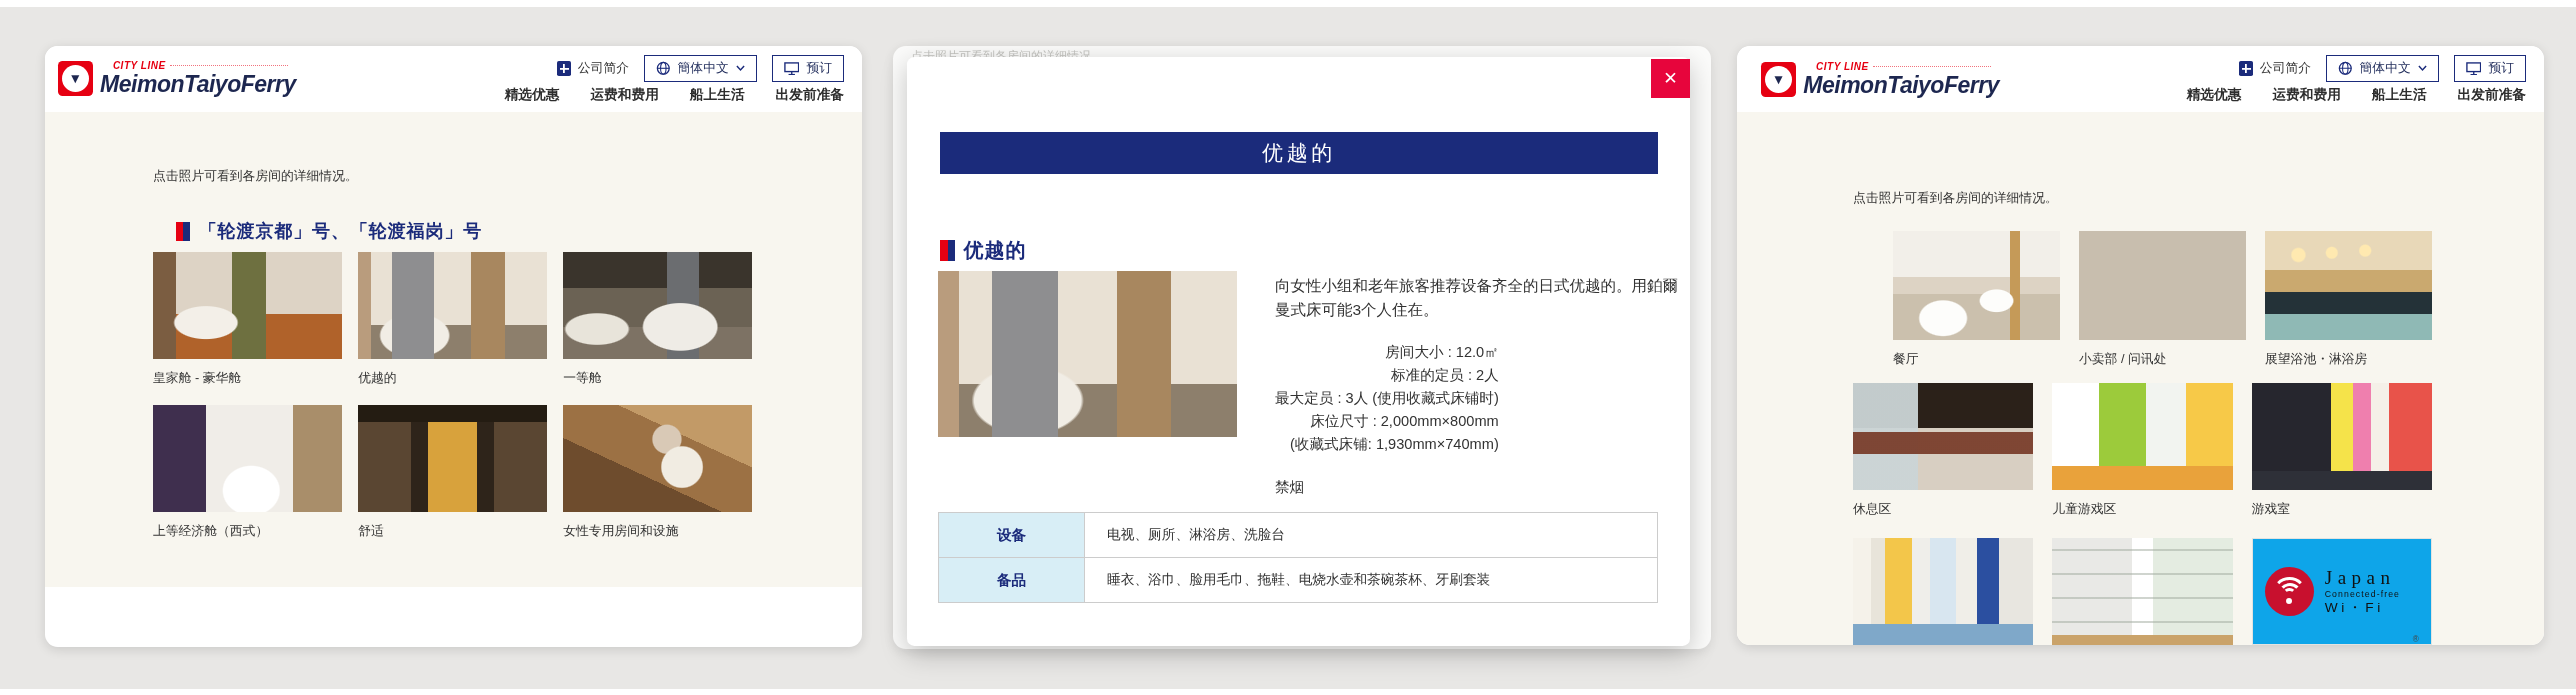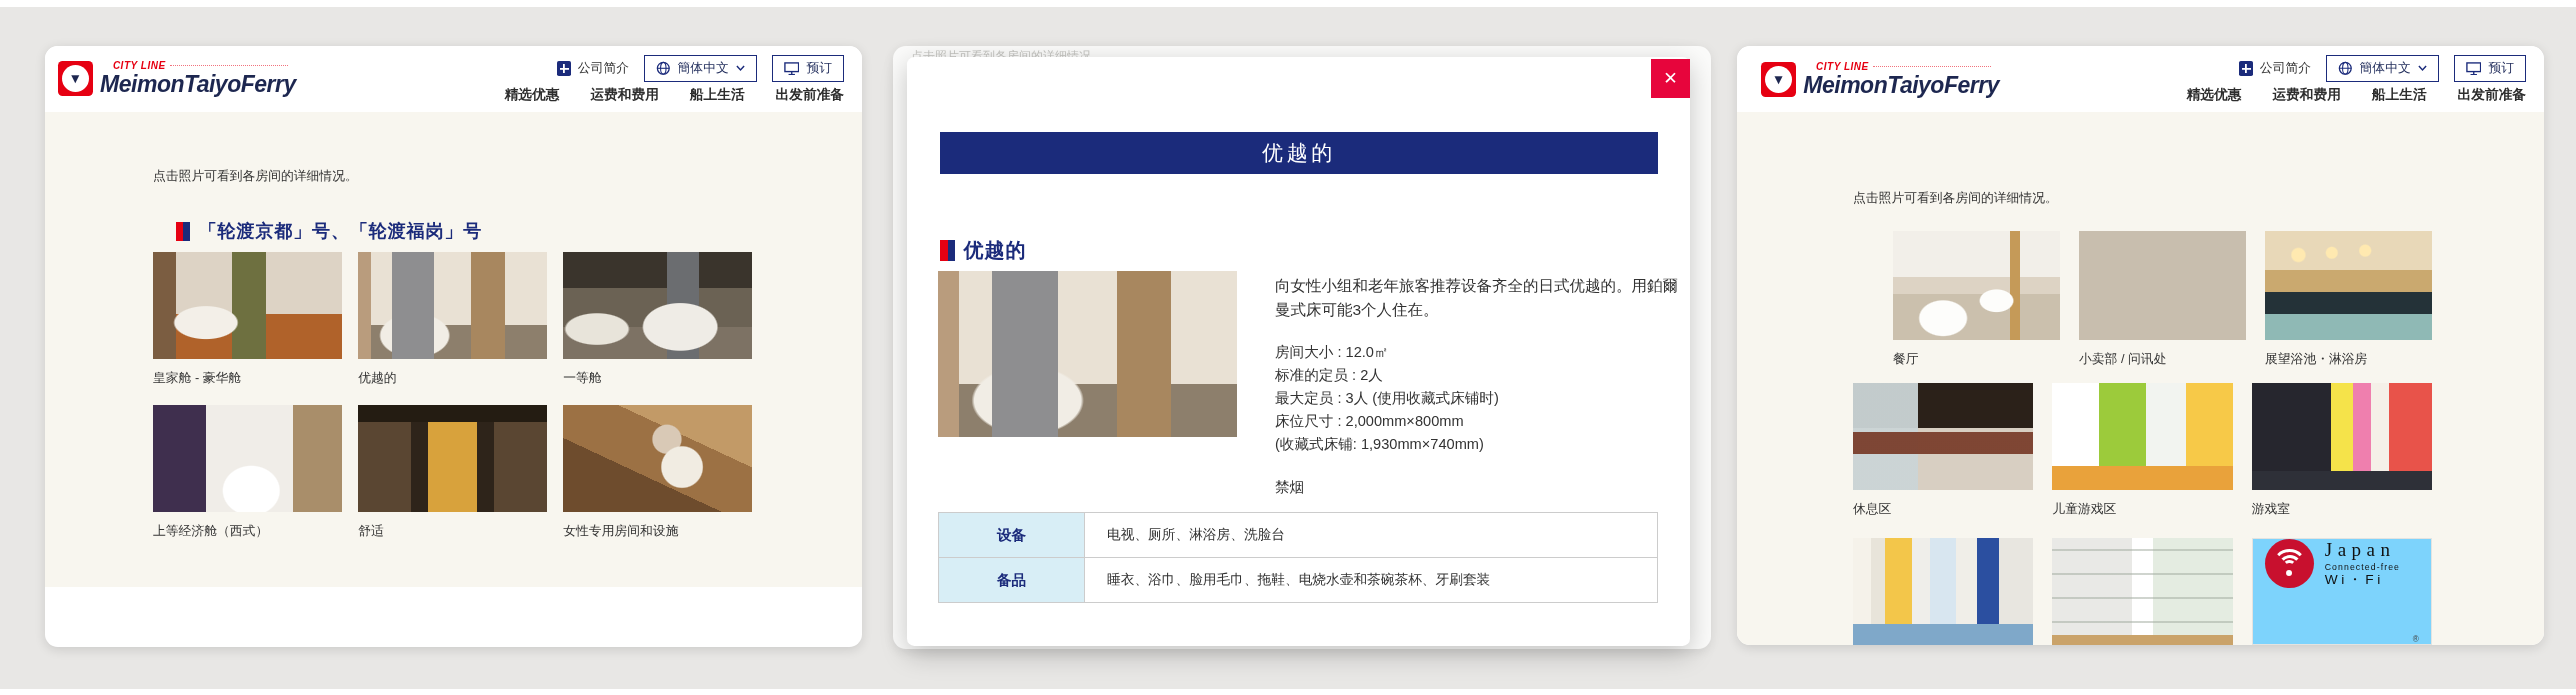--- a/index.html
+++ b/index.html
@@ -133,21 +133,21 @@
     linear-gradient(90deg,#26262e 0 44%,#f5e34a 44% 56%,#ef7fae 56% 66%,#f5f0e8 66% 76%,#e8534a 76%);}
   .ph-vending{background:
     linear-gradient(0deg,#7fa8c9 0 20%,transparent 20%),
     linear-gradient(90deg,#f5f2ea 0 10%,#e8e4da 10% 18%,#f3c64a 18% 33%,#efeeea 33% 43%,#d8e6f0 43% 57%,#f0eee8 57% 69%,#2b4fa0 69% 81%,#e8e6e0 81%);}
   .ph-lockers{background:
     linear-gradient(0deg,#caa36a 0 9%,transparent 9%),
     repeating-linear-gradient(0deg,transparent 0 22px,rgba(160,170,158,.5) 22px 24px),
     linear-gradient(90deg,#e9e9e6 0 44%,#ffffff 44% 56%,#e4ece1 56%);}
 
   
-  .wifi-tile{background:#7dd3fc;border:0.9px solid #e3e3e0;display:flex;align-items:flex-start;justify-content:center;gap:11px;height:107px;cursor:pointer;}
+  .wifi-tile{background:#0ea5e9;border:0.9px solid #e3e3e0;display:flex;align-items:center;justify-content:center;gap:11px;height:107px;cursor:pointer;}
   .wifi-badge{width:49px;height:49px;background:#c8102e;border-radius:50%;position:relative;flex:0 0 auto;}
   .wifi-badge .arc{position:absolute;border:3.6px solid #fff;border-color:#fff transparent transparent transparent;border-radius:50%;}
   .wifi-badge .a1{width:35px;height:35px;left:7.3px;top:10px;}
   .wifi-badge .a2{width:24px;height:24px;left:12.8px;top:15.5px;}
   .wifi-badge .a3{width:12.8px;height:12.8px;left:18px;top:21px;}
   .wifi-badge .dot{position:absolute;width:6.4px;height:6.4px;background:#fff;border-radius:50%;left:21px;top:31px;}
   .wifi-text{display:flex;flex-direction:column;line-height:1.2;color:#111;}
   .wt1{font-family:"Liberation Serif","DejaVu Serif",serif;font-size:19px;letter-spacing:5.5px;}
   .wt2{font-size:8.7px;letter-spacing:1.1px;}
   .wt3{font-size:13.7px;letter-spacing:3.6px;}
@@ -158,21 +158,21 @@
   #mid-underlay .faded{position:absolute;top:1.8px;left:18px;font-size:12px;color:#c4c4c0;}
   #modal{position:absolute;left:907px;top:57px;width:783px;height:589px;background:#fff;border-radius:7.3px;box-shadow:0 7.3px 27px rgba(0,0,0,.22);z-index:3;}
   .close-btn{position:absolute;top:1.8px;right:0;width:39px;height:39px;background:var(--close-red);color:#fff;display:flex;align-items:center;justify-content:center;font-size:17.3px;cursor:pointer;}
   #modal-banner{left:33px;top:75px;width:718px;height:42px;font-size:21px;letter-spacing:3.6px;}
   .modal-intro{position:absolute;left:33px;top:144px;width:729px;font-size:15.5px;color:#333;}
   #modal-heading{left:33px;top:180px;}
   #modal-heading .bullet{width:14.6px;height:21px;}
   #modal-heading .txt{font-size:20px;}
   .modal-photo{position:absolute;left:31px;top:214px;width:299px;height:166px;}
   .modal-desc{position:absolute;left:368px;top:217px;width:406px;font-size:15.5px;line-height:1.55;color:#333;}
-  .modal-specs{position:absolute;left:368px;top:284px;font-size:14.6px;line-height:23px;color:#333;}
+  .modal-specs{position:absolute;left:368px;top:284px;font-size:14.6px;line-height:23px;color:#333;text-align:right;}
   .no-smoke{position:absolute;left:368px;top:421px;font-size:14.6px;color:#333;}
   .mtable{position:absolute;left:31px;top:455px;width:720px;border-collapse:collapse;}
   .mtable td{border:0.9px solid #ccc;height:45px;}
   .mtable .lbl{width:146px;background:var(--tbl-label);color:var(--navy);font-weight:bold;text-align:center;font-size:14.6px;}
   .mtable .val{padding-left:22px;font-size:13.7px;color:#333;}
 </style>
 </head>
 <body>
 
 <div class="backdrop"></div>

